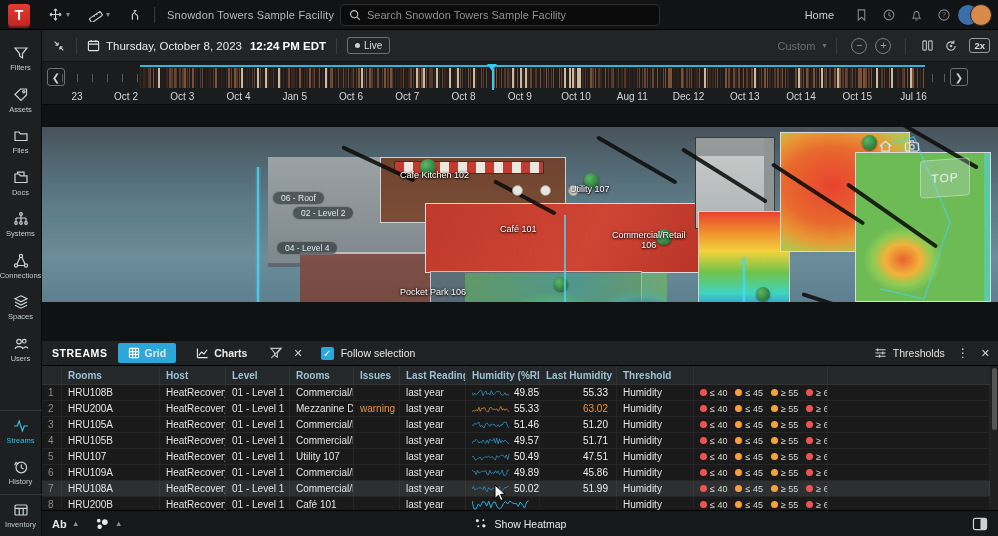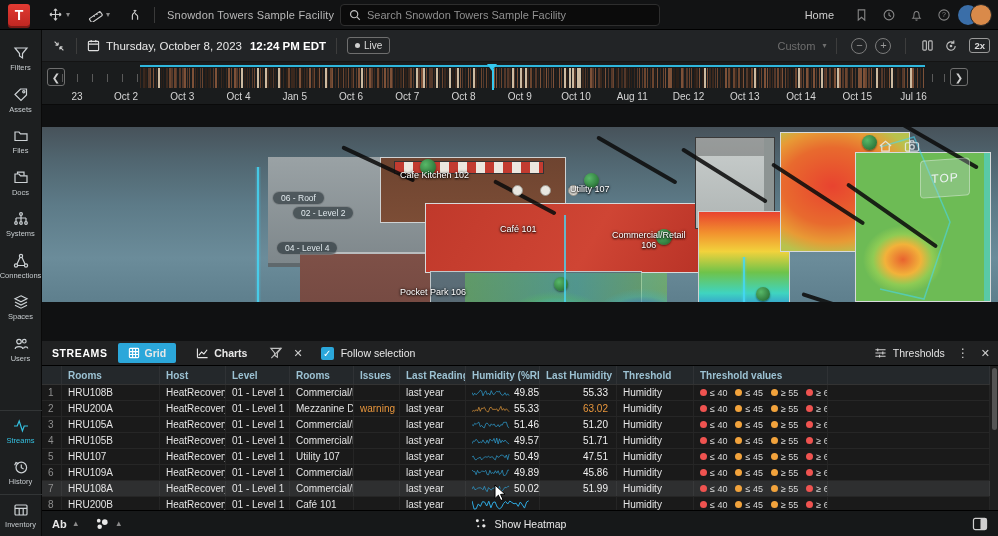--- a/index.html
+++ b/index.html
@@ -844,21 +844,20 @@
         <div class="c"></div>
         <div class="c">Rooms</div>
         <div class="c">Host</div>
         <div class="c">Level</div>
         <div class="c">Rooms</div>
         <div class="c">Issues</div>
         <div class="c">Last Reading</div>
         <div class="c">Humidity (%RH)</div>
         <div class="c">Last Humidity</div>
         <div class="c">Threshold</div>
-        <div class="c">Threshold values</div>
         <div class="c"></div>
       </div>
       <div class="g-row">
         <div class="c num">1</div>
         <div class="c">HRU108B</div>
         <div class="c">HeatRecovery...</div>
         <div class="c">01 - Level 1</div>
         <div class="c">Commercial/R...</div>
         <div class="c warn"></div>
         <div class="c">last year</div>

